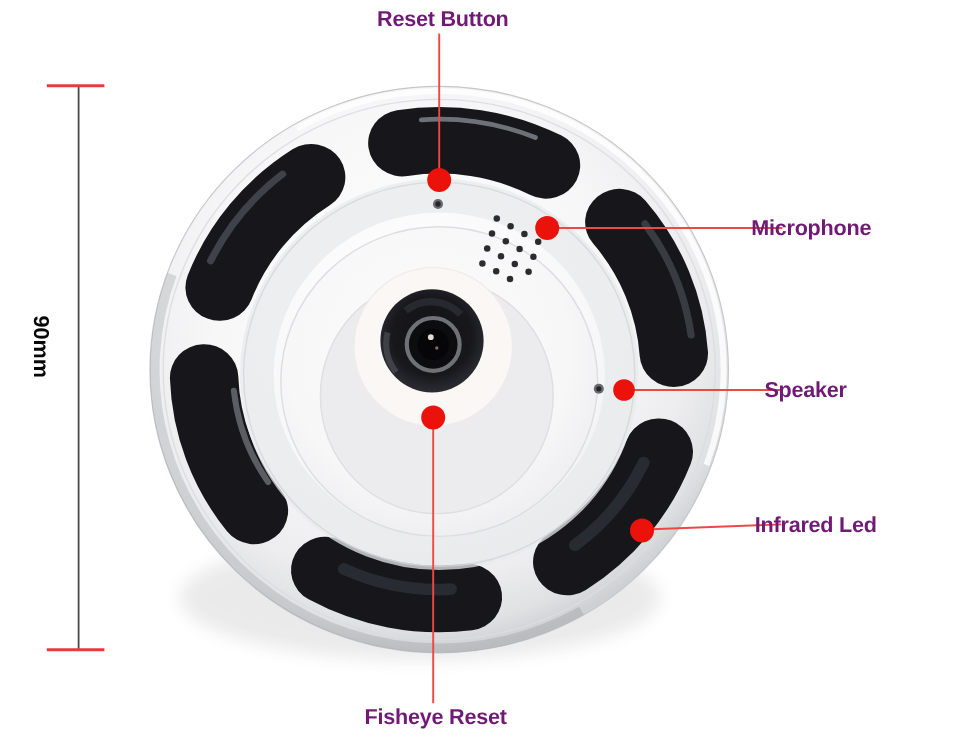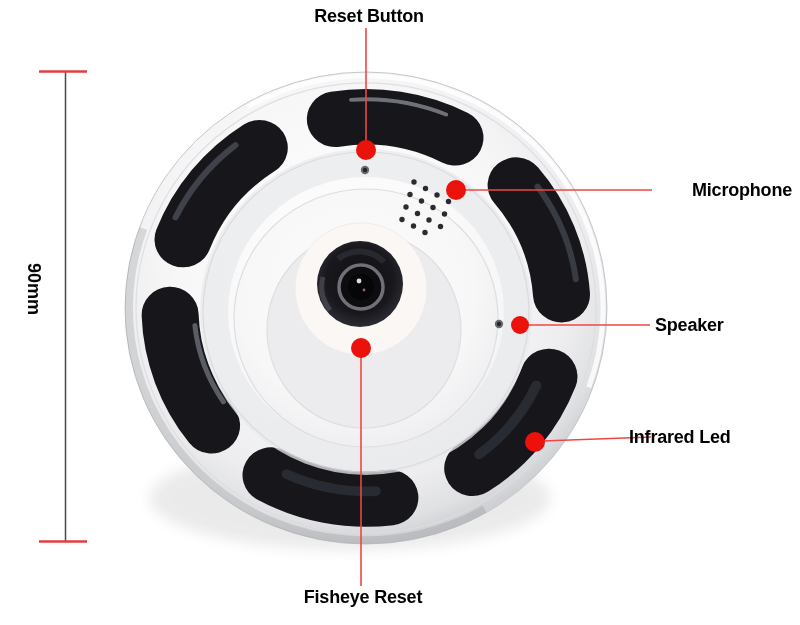--- a/index.html
+++ b/index.html
@@ -7,21 +7,21 @@
     width:800px;height:625px;position:relative;overflow:hidden;
     background:#ffffff;
     font-family:"Liberation Sans", sans-serif;
   }
   .stage{position:absolute;inset:0;width:800px;height:625px;}
   .callout-label{
     position:absolute;
     font-weight:700;
     font-size:18px;
     line-height:18px;
-    color:#000000;
+    color:#701a75;
     letter-spacing:-0.2px;
     white-space:nowrap;
   }
   .center-x{transform:translateX(-50%);}
   .dim-label{
     position:absolute;
     left:34px;top:289px;
     font-weight:700;font-size:18px;line-height:18px;color:#060606;
     transform:translate(-50%,-50%) rotate(90deg);
     white-space:nowrap;
@@ -154,22 +154,22 @@
 
     <g>
       <line x1="65.5" y1="72" x2="65.5" y2="541" stroke="#4a4a4a" stroke-width="1.5"></line>
       <line x1="39" y1="71.5" x2="87" y2="71.5" stroke="#e63c3c" stroke-width="2.4"></line>
       <line x1="39" y1="541.5" x2="87" y2="541.5" stroke="#e63c3c" stroke-width="2.4"></line>
     </g>
   </svg>
 
   <div class="callout-label center-x" style="left:369px;top:7px;">Reset Button</div>
 
-  <div class="callout-label" style="left:692px;top:181px;">Microphone</div>
+  <div class="callout-label" style="left:626px;top:181px;">Microphone</div>
 
-  <div class="callout-label" style="left:655px;top:316px;">Speaker</div>
+  <div class="callout-label" style="left:637px;top:316px;">Speaker</div>
 
   <div class="callout-label" style="left:629px;top:428px;">Infrared Led</div>
 
   <div class="callout-label center-x" style="left:363px;top:588px;">Fisheye Reset</div>
 
   <div class="dim-label">90mm</div>
 </div>
 
 </body></html>

